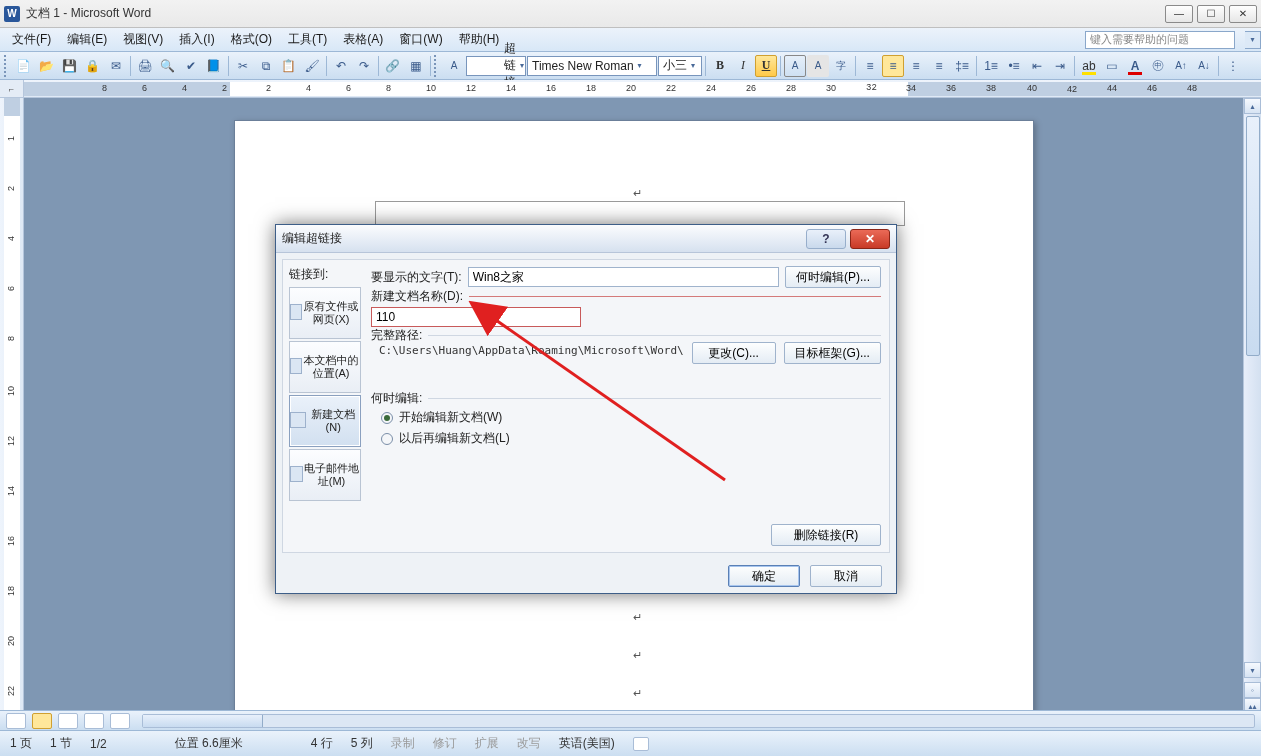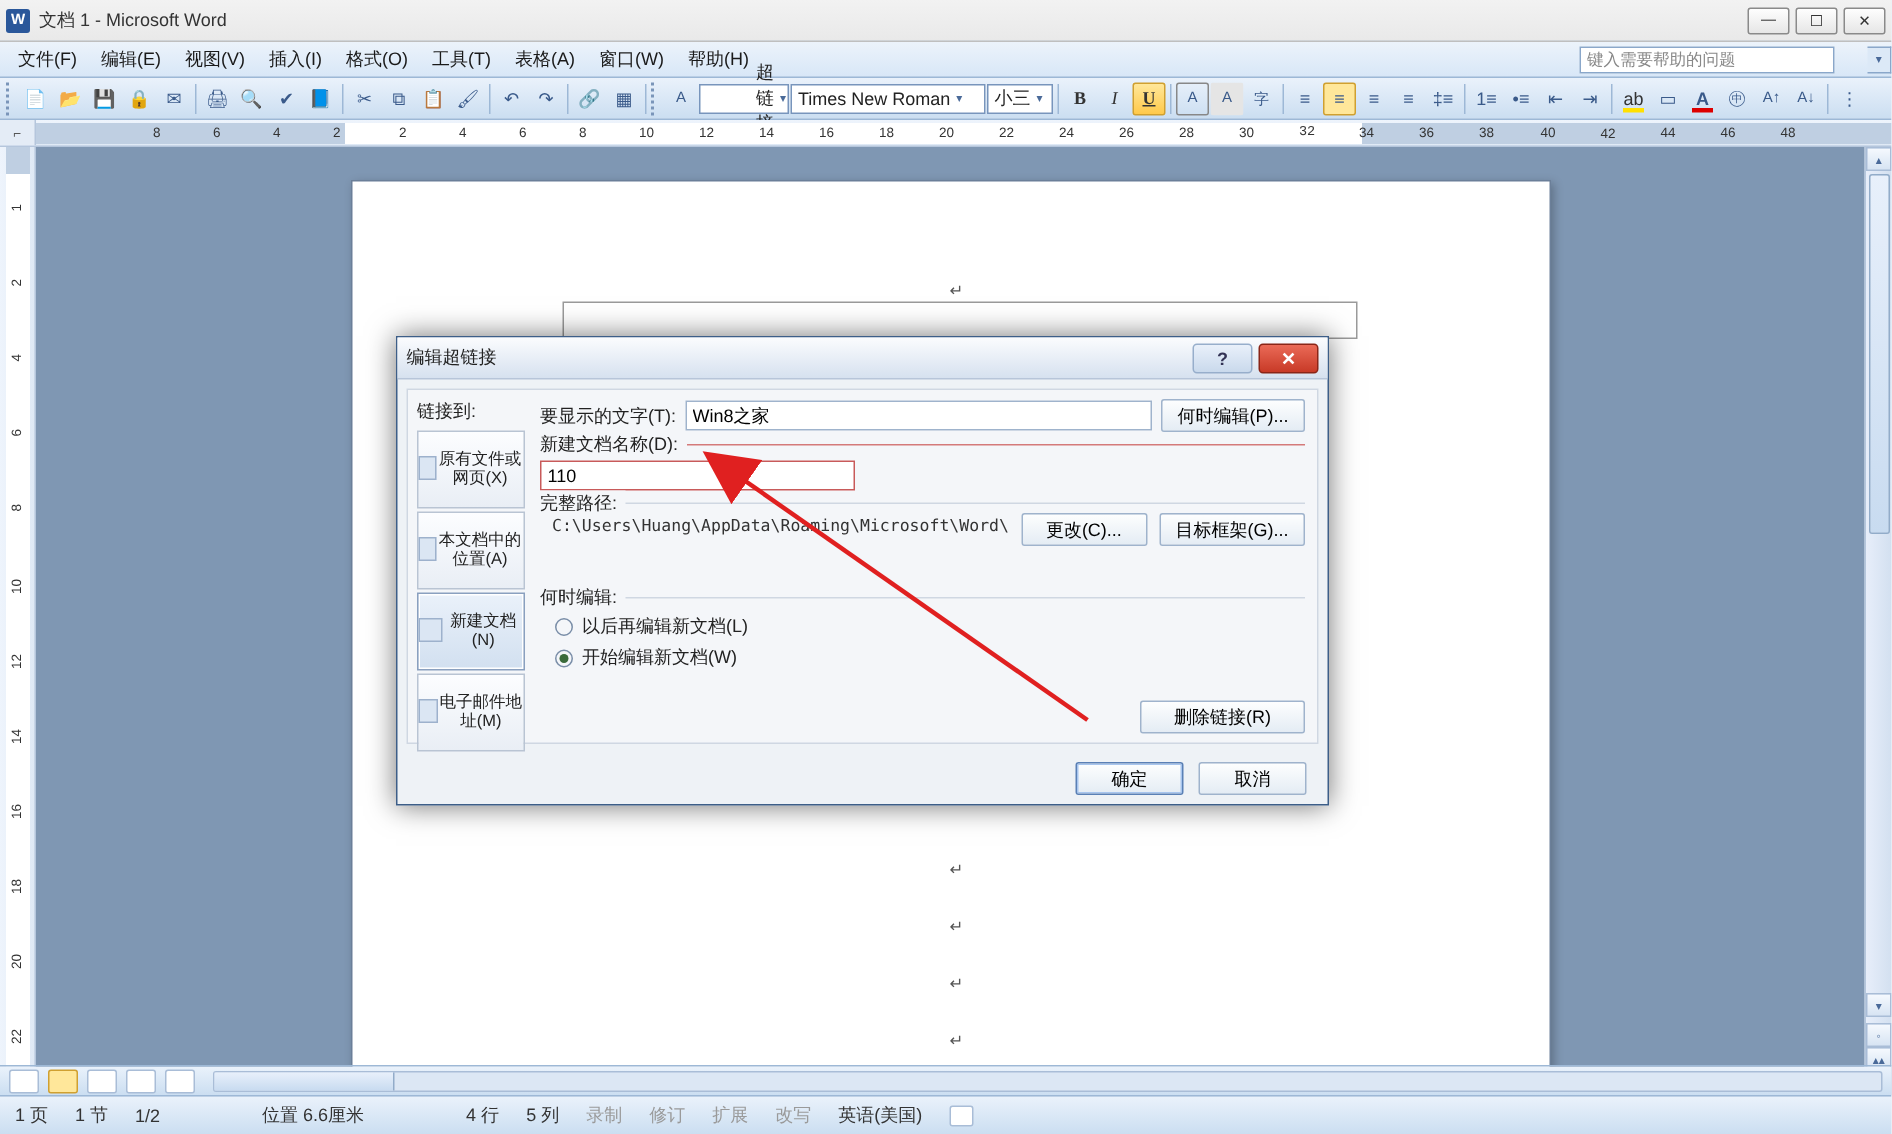--- a/index.html
+++ b/index.html
@@ -7,21 +7,21 @@
 
 
 .titlebar { height: 28px; background: linear-gradient(#f2f2f2,#e9e9e9); border-bottom: 1px solid #bfbfbf; display: flex; align-items: center; padding: 0 4px; font-size: 12px; color: #333; }
 .titlebar .tb-icon { width: 16px; height: 16px; background: #2a579a; border-radius: 2px; margin-right: 6px; display: flex; align-items: center; justify-content: center; color: #fff; font-size: 10px; font-weight: bold; }
 .titlebar .tb-title { flex: 1; }
 .titlebar .tb-btn { width: 28px; height: 18px; border: 1px solid #8a8a8a; margin-left: 4px; border-radius: 2px; background: linear-gradient(#fefefe,#e6e6e6); display: flex; align-items: center; justify-content: center; font-size: 10px; color: #333; }
 
 
 .menubar { height: 24px; background: linear-gradient(#ecf3fb,#d8e7f7); border-bottom: 1px solid #9db8d6; display: flex; align-items: center; font-size: 12px; color: #1a1a1a; padding-left: 4px; }
 .menubar .mitem { padding: 2px 8px; cursor: default; }
-.menubar .helpbox { margin-left: auto; margin-right: 22px; border: 1px solid #8aa7ca; background: #fff; height: 18px; width: 170px; padding: 0 4px; font-size: 11px; color: #888; display: flex; align-items: center; }
+.menubar .helpbox { margin-left: auto; margin-right: 10px; border: 1px solid #8aa7ca; background: #fff; height: 18px; width: 150px; padding: 0 4px; font-size: 11px; color: #888; display: flex; align-items: center; }
 .menubar .help-dd { width: 16px; height: 18px; border: 1px solid #8aa7ca; border-left: none; background: #dce9f7; display: flex; align-items: center; justify-content: center; font-size: 8px; color: #4a6a99; }
 
 
 .toolbar-row { height: 28px; background: linear-gradient(#eaf2fb,#cbdef1); border-bottom: 1px solid #9db8d6; display: flex; align-items: center; padding: 0 4px; font-size: 12px; gap: 1px; }
 .tb-ic { width: 22px; height: 22px; border: 1px solid transparent; border-radius: 2px; display: flex; align-items: center; justify-content: center; font-size: 12px; color: #3a5a8a; }
 .tb-sep { width: 1px; height: 20px; background: #9db8d6; margin: 0 2px; }
 .tb-grip { width: 6px; height: 22px; border-left: 2px dotted #7a95b9; margin-right: 2px; }
 .tb-sel { border: 1px solid #7895bc; background: #fff; height: 20px; padding: 0 4px; display: flex; align-items: center; font-size: 12px; color: #222; }
 .tb-sel .dd { margin-left: 4px; color: #4a6a99; font-size: 8px; }
 .style-sel { width: 60px; padding-left: 37px; }
@@ -61,21 +61,21 @@
 .bottombar .view-ic { width: 20px; height: 16px; border: 1px solid #a9bdd7; background: #fff; border-radius: 2px; }
 .bottombar .view-ic.active { background: #ffe79a; border-color: #d0a030; }
 .bottombar .hscroll { flex: 1; height: 14px; background: #dce7f4; border: 1px solid #a9bdd7; border-radius: 2px; margin-left: 6px; position: relative; }
 .bottombar .hscroll .hthumb { position: absolute; top: 0; height: 100%; left: 0; width: 120px; background: linear-gradient(#e8f0fb,#c8dbf0); border-right: 1px solid #92acc9; }
 
 .statusbar { position: absolute; left: 0; right: 0; bottom: 0; height: 26px; background: linear-gradient(#eaf2fb,#cbdef1); border-top: 1px solid #9db8d6; display: flex; align-items: center; font-size: 12px; color: #333; padding: 0 10px; gap: 18px; }
 .statusbar .dim { color: #9a9a9a; }
 .statusbar .sicon { width: 16px; height: 14px; border: 1px solid #a9bdd7; background: #fff; border-radius: 2px; }
 
 
-.dialog-shadow { position: absolute; left: 264px; top: 224px; width: 622px; height: 313px; border: 1px solid #3d5e88; box-shadow: 0 0 18px rgba(0,0,0,.55); background: #eef2f6; }
+.dialog-shadow { position: absolute; left: 275px; top: 224px; width: 622px; height: 370px; border: 1px solid #3d5e88; box-shadow: 0 0 18px rgba(0,0,0,.55); background: #eef2f6; }
 .dlg-title { height: 28px; background: linear-gradient(#fbfcfe,#d6e1ef); border-bottom: 1px solid #b7c5d9; display: flex; align-items: center; padding: 0 6px; font-size: 12px; }
 .dlg-title .ttxt { flex: 1; color: #222; }
 .dlg-title .tq, .dlg-title .tx { width: 40px; height: 20px; border-radius: 3px; display: flex; align-items: center; justify-content: center; margin-left: 4px; }
 .dlg-title .tq { background: linear-gradient(#e9f0fa,#c9d9ec); border: 1px solid #97aecb; color: #335; font-weight: bold; }
 .dlg-title .tx { background: linear-gradient(#ea6a57,#c83a27); border: 1px solid #8a2517; color: #fff; font-weight: bold; }
 
 .dlg-body { position: absolute; left: 6px; right: 6px; top: 34px; bottom: 40px; border: 1px solid #cfd7e2; background: #f4f6f9; }
 .dlg-left { position: absolute; left: 6px; top: 6px; bottom: 6px; width: 72px; }
 .dlg-left .lbl { font-size: 12px; color: #222; margin-bottom: 4px; }
 .dlg-left .sidebtn { width: 72px; height: 52px; border: 1px solid #b9c4d3; background: linear-gradient(#fcfdff,#e9eef5); display: flex; flex-direction: row; align-items: center; justify-content: center; font-size: 11px; text-align: center; line-height: 1.15; color: #222; margin-bottom: 2px; }
@@ -342,28 +342,28 @@
         <div style="display:flex;align-items:flex-start;">
           <div class="path" style="flex:1;">C:\Users\Huang\AppData\Roaming\Microsoft\Word\</div>
           <button class="dlg-btn" style="width:86px;justify-content:center;">更改(C)...</button>
           <button class="dlg-btn" style="width:100px;justify-content:center;margin-left:8px;">目标框架(G)...</button>
         </div>
       </div>
 
       <div class="fieldset" style="margin-top:34px;">
         <span class="fs-label">何时编辑:</span>
         <div class="radio">
-          <span class="rdot"></span>
-          <span>以后再编辑新文档(L)</span>
-        </div>
-        <div class="radio">
           <span class="rdot">
               <span class="fill"></span>
             </span>
           <span>开始编辑新文档(W)</span>
+        </div>
+        <div class="radio">
+          <span class="rdot"></span>
+          <span>以后再编辑新文档(L)</span>
         </div>
       </div>
 
       <div style="position:absolute;right:0;bottom:0;">
         <button class="dlg-btn" style="width:110px;justify-content:center;">删除链接(R)</button>
       </div>
     </div>
   </div>
   <div class="dlg-footer">
     <button class="dlg-btn primary" style="width:72px;justify-content:center;">确定</button>

